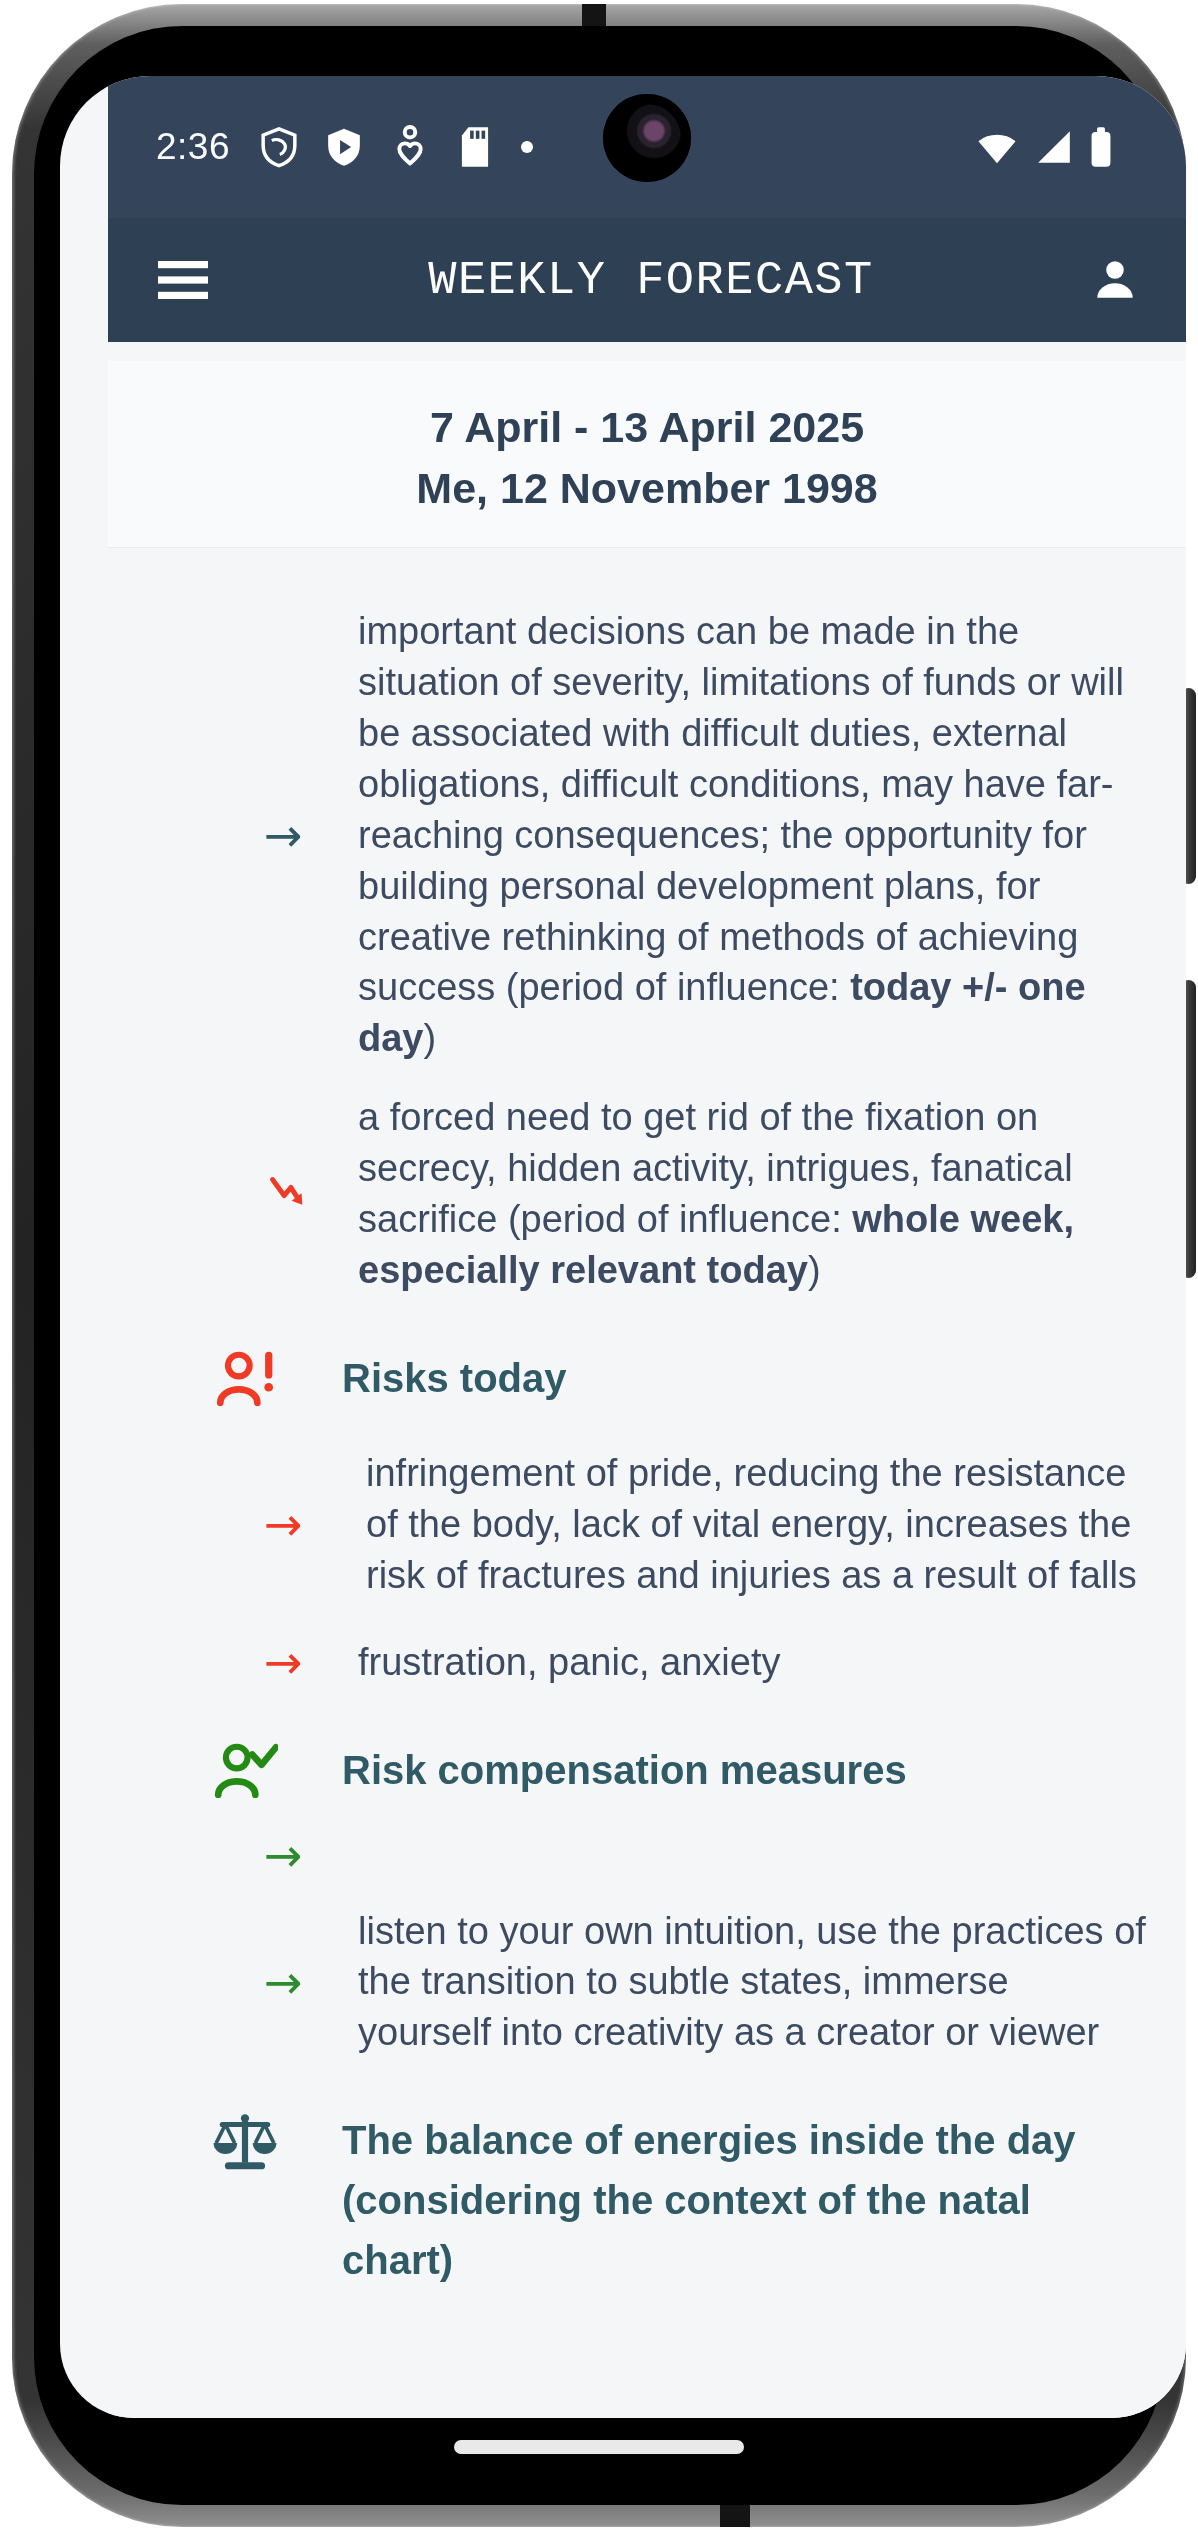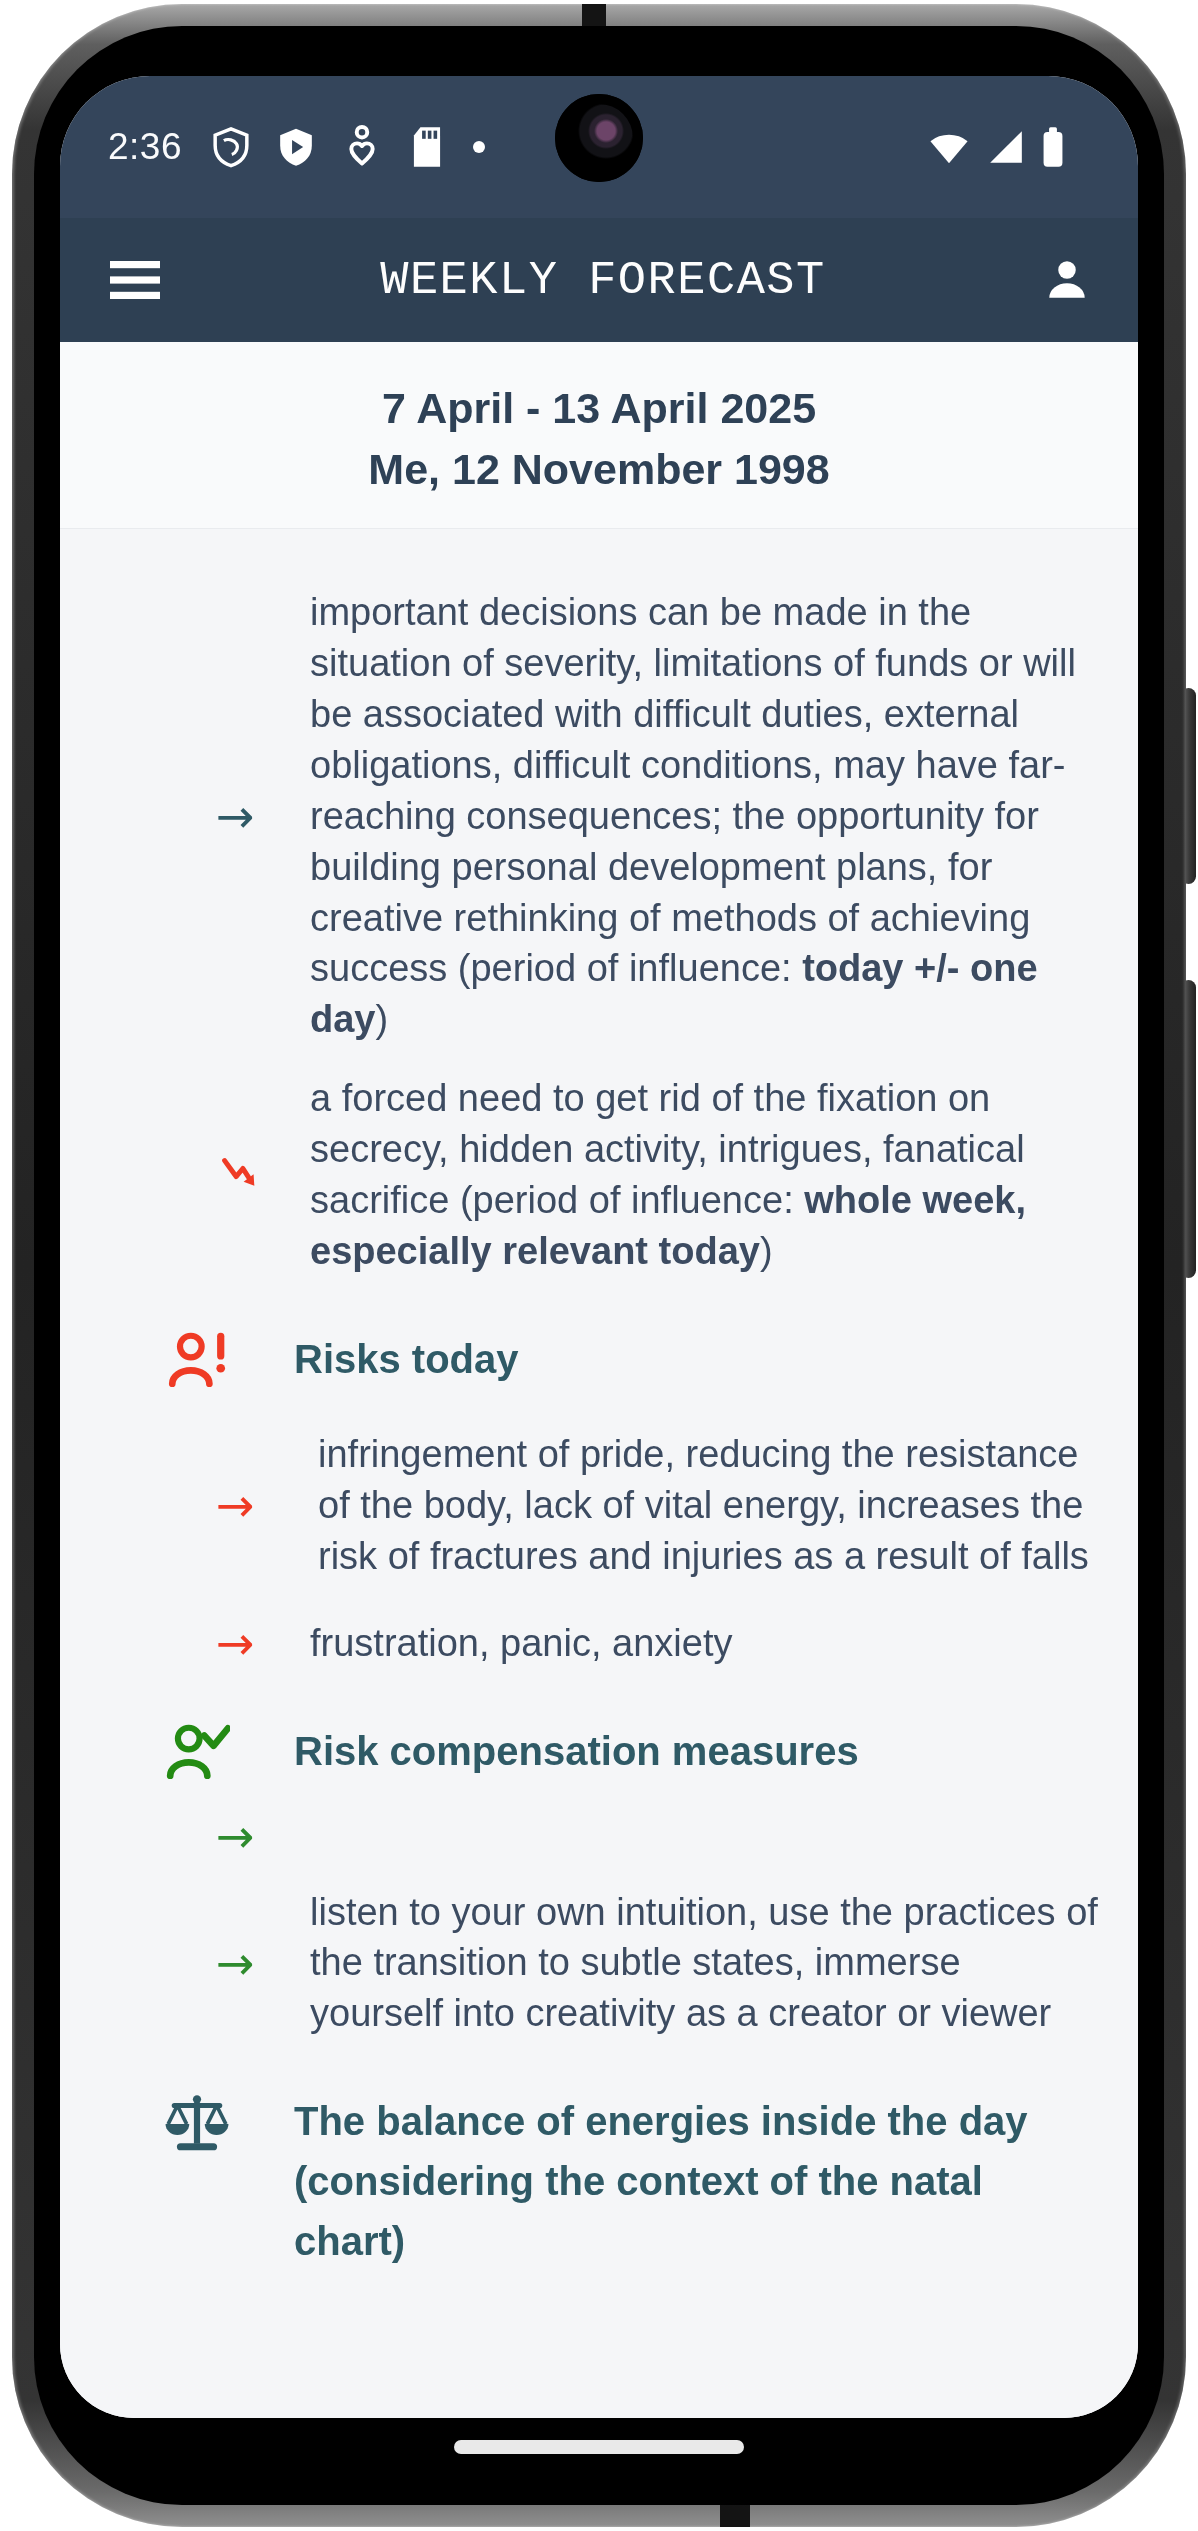--- a/index.html
+++ b/index.html
@@ -27,20 +27,21 @@
   .antenna{position:absolute;background:#141414;}
   .antenna-top{left:570px;top:0;width:24px;height:24px;}
   .antenna-bottom{left:708px;bottom:0;width:30px;height:26px;}
   .bezel{
     position:absolute;inset:22px;border-radius:148px;background:#000;
   }
   .screen{
     position:absolute;left:48px;top:72px;width:1078px;height:2342px;
     border-radius:90px 90px 74px 74px;overflow:hidden;
     background:var(--content-bg,#f5f6f8);
+    padding-left:48px;
   }
   .home-pill{
     position:absolute;left:50%;transform:translateX(-50%);
     top:2436px;width:290px;height:14px;border-radius:8px;background:#e9e9e9;
   }
 
   
   .status-bar{
     height:142px;background:var(--status-bar-bg,#34455b);
     display:flex;align-items:center;padding:0 74px 0 48px;
@@ -66,21 +67,21 @@
     flex:1;text-align:center;font-size:47px;font-weight:500;letter-spacing:1.5px;
     color:#fdfdfd;white-space:nowrap;font-family:Liberation Mono, monospace;
   }
   .hamburger,.profile-btn{flex:none;display:flex;align-items:center;justify-content:center;cursor:pointer;}
 
   
   .content{height:2076px;background:var(--content-bg,#f5f6f8);overflow:hidden;}
   .date-header{
     background:var(--header-bg,#f9fafb);border-bottom:1px solid #e9ebee;
     text-align:center;padding:36px 0 28px;
-    color:var(--date-text,#2e4156);font-size:43px;font-weight:700;line-height:1.42;
+    color:var(--date-text,#2e4156);font-size:43px;font-weight:700;line-height:1.42;margin-top:19px;
   }
   .sections{padding:6px 40px 0 0;}
   .section{margin-top:52px;}
   .section-head{display:flex;align-items:flex-start;padding-left:104px;}
   .section-icon{flex:none;width:66px;height:66px;margin-top:-2px;}
   .section-icon svg{width:66px;height:66px;display:block;}
   .icon-teal{color:var(--heading-teal,#2f5a66);}
   .icon-red{color:var(--risk-red,#ef3b25);}
   .icon-green{color:var(--safe-green,#238b13);}
   .section-title{

